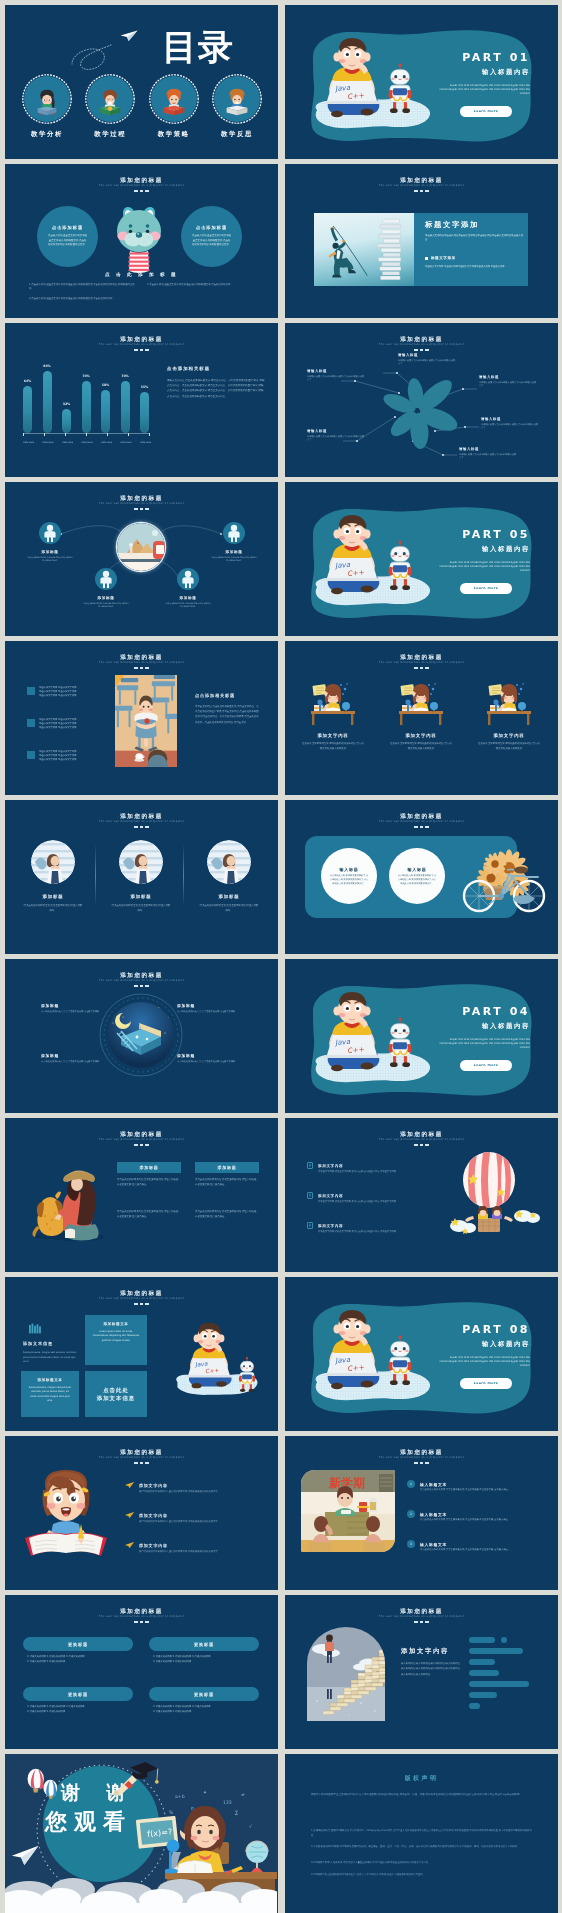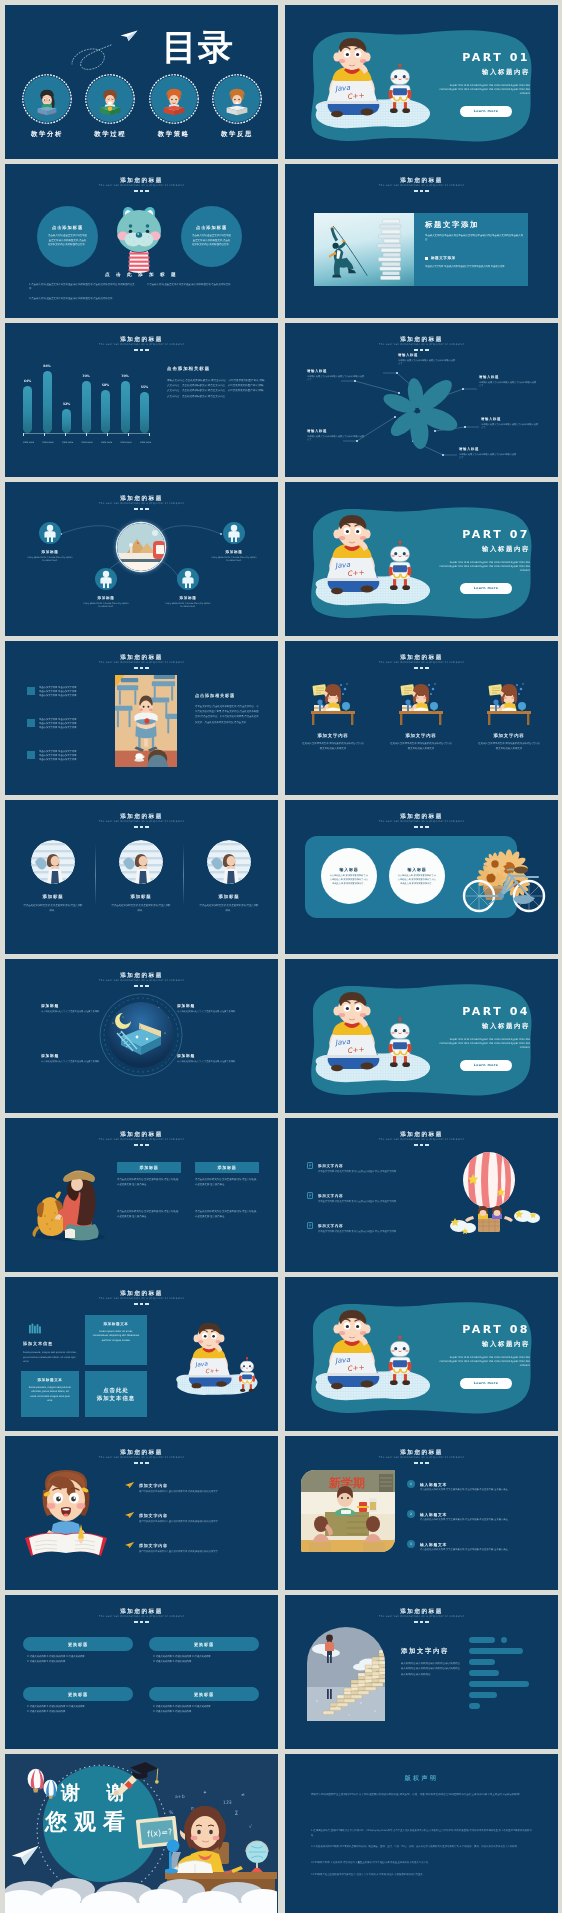--- a/index.html
+++ b/index.html
@@ -720,21 +720,21 @@
     <rect x="13" y="32" width="18" height="9" rx="1.5" fill="#2f5fa8"></rect>
     <path d="M9 34 q-4 6 0 12 l4-2 q-2-5 0-9Z" fill="#d9452f"></path>
     <path d="M35 34 q4 6 0 12 l-4-2 q2-5 0-9Z" fill="#d9452f"></path>
     <path d="M14 43 q0 5 4 5 q4 0 4-5" stroke="#f2c230" stroke-width="2" fill="none"></path>
     <path d="M23 43 q0 5 4 5 q4 0 4-5" stroke="#f2c230" stroke-width="2" fill="none"></path>
     <rect x="13" y="50" width="4" height="10" fill="#d9452f"></rect>
       <rect x="27" y="50" width="4" height="10" fill="#d9452f"></rect>
     <ellipse cx="14" cy="61" rx="5" ry="3" fill="#3a2c22"></ellipse>
       <ellipse cx="30" cy="61" rx="5" ry="3" fill="#3a2c22"></ellipse>
   </svg>
-  <div class="abs pt-title"><span>PART</span> <span>07</span></div>
+  <div class="abs pt-title"><span>PART</span> <span>05</span></div>
   <div class="abs pt-sub">输入标题内容</div>
   <div class="abs pt-body">Super the title contentSyper the title contentSyper the title contentSyper the title contentSyper the title contentSyper the title content</div>
   <div class="abs pt-btn">Learn more</div>
 </div>
 
 <div class="slide s9" style="left:5px;top:641px">
   <div class="hdr">
     <div class="t">添加您的标题</div>
     <div class="s">The user can demonstrate on a projector or computer</div>
     <div class="d">

